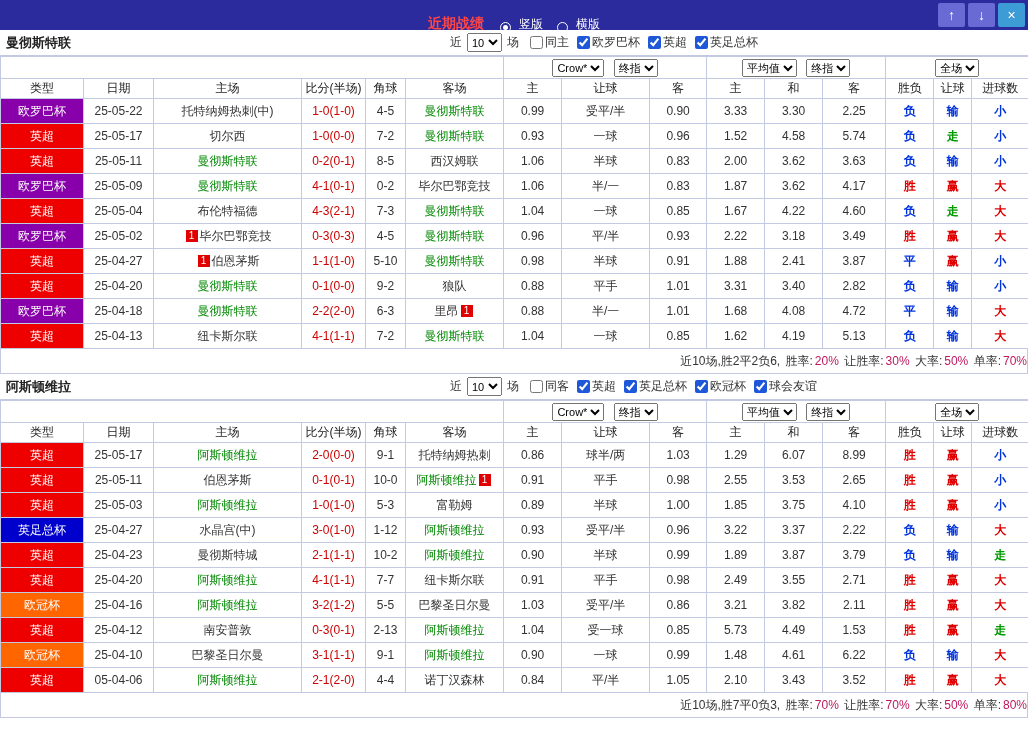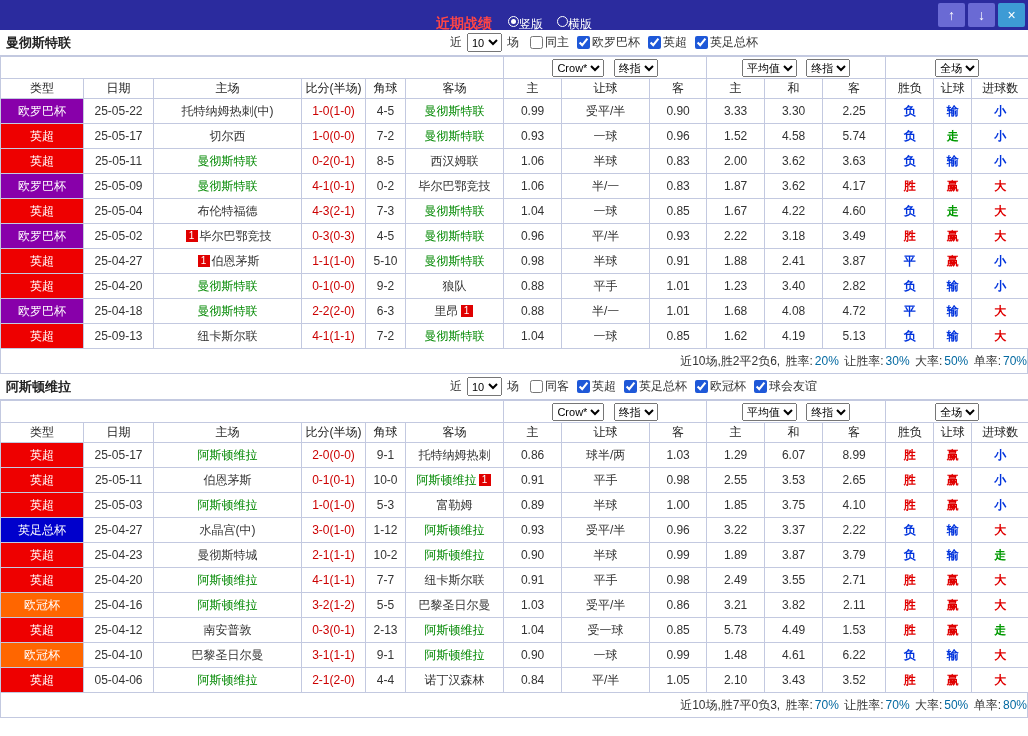--- a/index.html
+++ b/index.html
@@ -7,21 +7,21 @@
   body {
     width:1028px; height:736px; overflow:hidden; background:#fff;
     font-family:"Liberation Sans","DejaVu Sans",sans-serif; font-size:12px; color:#333;
   }
   
   .topbar { height:30px; background:var(--topbar,#2b2b9e); position:relative;
     display:flex; align-items:center; justify-content:center; }
   .tb-center { display:flex; align-items:center; gap:16px;margin-top:18px; }
   .topbar-title { color:var(--title,#ff4545); font-weight:bold; font-size:14px; }
   .radio-group { display:flex; align-items:center; gap:14px; color:#fff; }
-  .radio { display:inline-flex; align-items:flex-start; gap:0; cursor:pointer; }
+  .radio { display:inline-flex; align-items:flex-end; gap:8px; cursor:pointer; }
   .rdot { width:11px; height:11px; border:1px solid #fff; border-radius:50%;
     display:inline-block; position:relative; }
   .rdot.sel::after { content:""; position:absolute; inset:2px; background:#fff; border-radius:50%; }
   .win-btns { position:absolute; right:3px; top:3px; display:flex; gap:3px; }
   .wbtn { width:27px; height:24px; display:flex; align-items:center; justify-content:center;
     color:#fff; font-size:14px; cursor:pointer; border-radius:2px; }
   .wbtn.nav { background:#6a6ad4; }
   .wbtn.close { background:#3d9bd5; }
   
   .sec-head { height:26px; position:relative; display:flex; align-items:center;
@@ -43,21 +43,21 @@
   td.league { color:#fff; }
   td.score { color:var(--score,#cc0000); }
   .hl { color:var(--hl,#008800); }
   .res { font-weight:bold; }
   .rc { display:inline-block; min-width:12px; height:12px; line-height:12px;
     background:#e00000; color:#fff; font-size:10px; margin:0 2px; vertical-align:1px; }
   
   .summary { height:25px; display:flex; align-items:center; justify-content:flex-end; gap:2px;
     border-left:1px solid var(--border,#c3c9e0); border-right:1px solid var(--border,#c3c9e0);
     border-bottom:1px solid var(--border,#c3c9e0); }
-  .summary .red { color:#0369a1; }
+  .summary .red { color:#be185d; }
 </style>
 </head>
 <body>
 
 <div class="topbar">
   <div class="tb-center">
     <span class="topbar-title">近期战绩</span>
     <span class="radio-group">
         <span class="radio">
           <span class="rdot sel"></span>
@@ -283,21 +283,21 @@
         <tr>
           <td class="league" style="background: rgb(238, 0, 0);">英超</td>
           <td>25-04-20</td>
           <td><span class="hl">曼彻斯特联</span></td>
           <td class="score">0-1(0-0)</td>
           <td>9-2</td>
           <td><span>狼队</span></td>
           <td>0.88</td>
           <td>平手</td>
           <td>1.01</td>
-          <td>1.23</td>
+          <td>3.31</td>
           <td>3.40</td>
           <td>2.82</td>
           <td class="res" style="color: rgb(0, 51, 221);">负</td>
           <td class="res" style="color: rgb(0, 51, 221);">输</td>
           <td class="res" style="color: rgb(0, 51, 221);">小</td>
         </tr>
         <tr>
           <td class="league" style="background: rgb(136, 0, 170);">欧罗巴杯</td>
           <td>25-04-18</td>
           <td><span class="hl">曼彻斯特联</span></td>
@@ -309,21 +309,21 @@
           <td>1.01</td>
           <td>1.68</td>
           <td>4.08</td>
           <td>4.72</td>
           <td class="res" style="color: rgb(0, 51, 221);">平</td>
           <td class="res" style="color: rgb(0, 51, 221);">输</td>
           <td class="res" style="color: rgb(224, 0, 0);">大</td>
         </tr>
         <tr>
           <td class="league" style="background: rgb(238, 0, 0);">英超</td>
-          <td>25-09-13</td>
+          <td>25-04-13</td>
           <td><span>纽卡斯尔联</span></td>
           <td class="score">4-1(1-1)</td>
           <td>7-2</td>
           <td><span class="hl">曼彻斯特联</span></td>
           <td>1.04</td>
           <td>一球</td>
           <td>0.85</td>
           <td>1.62</td>
           <td>4.19</td>
           <td>5.13</td>

